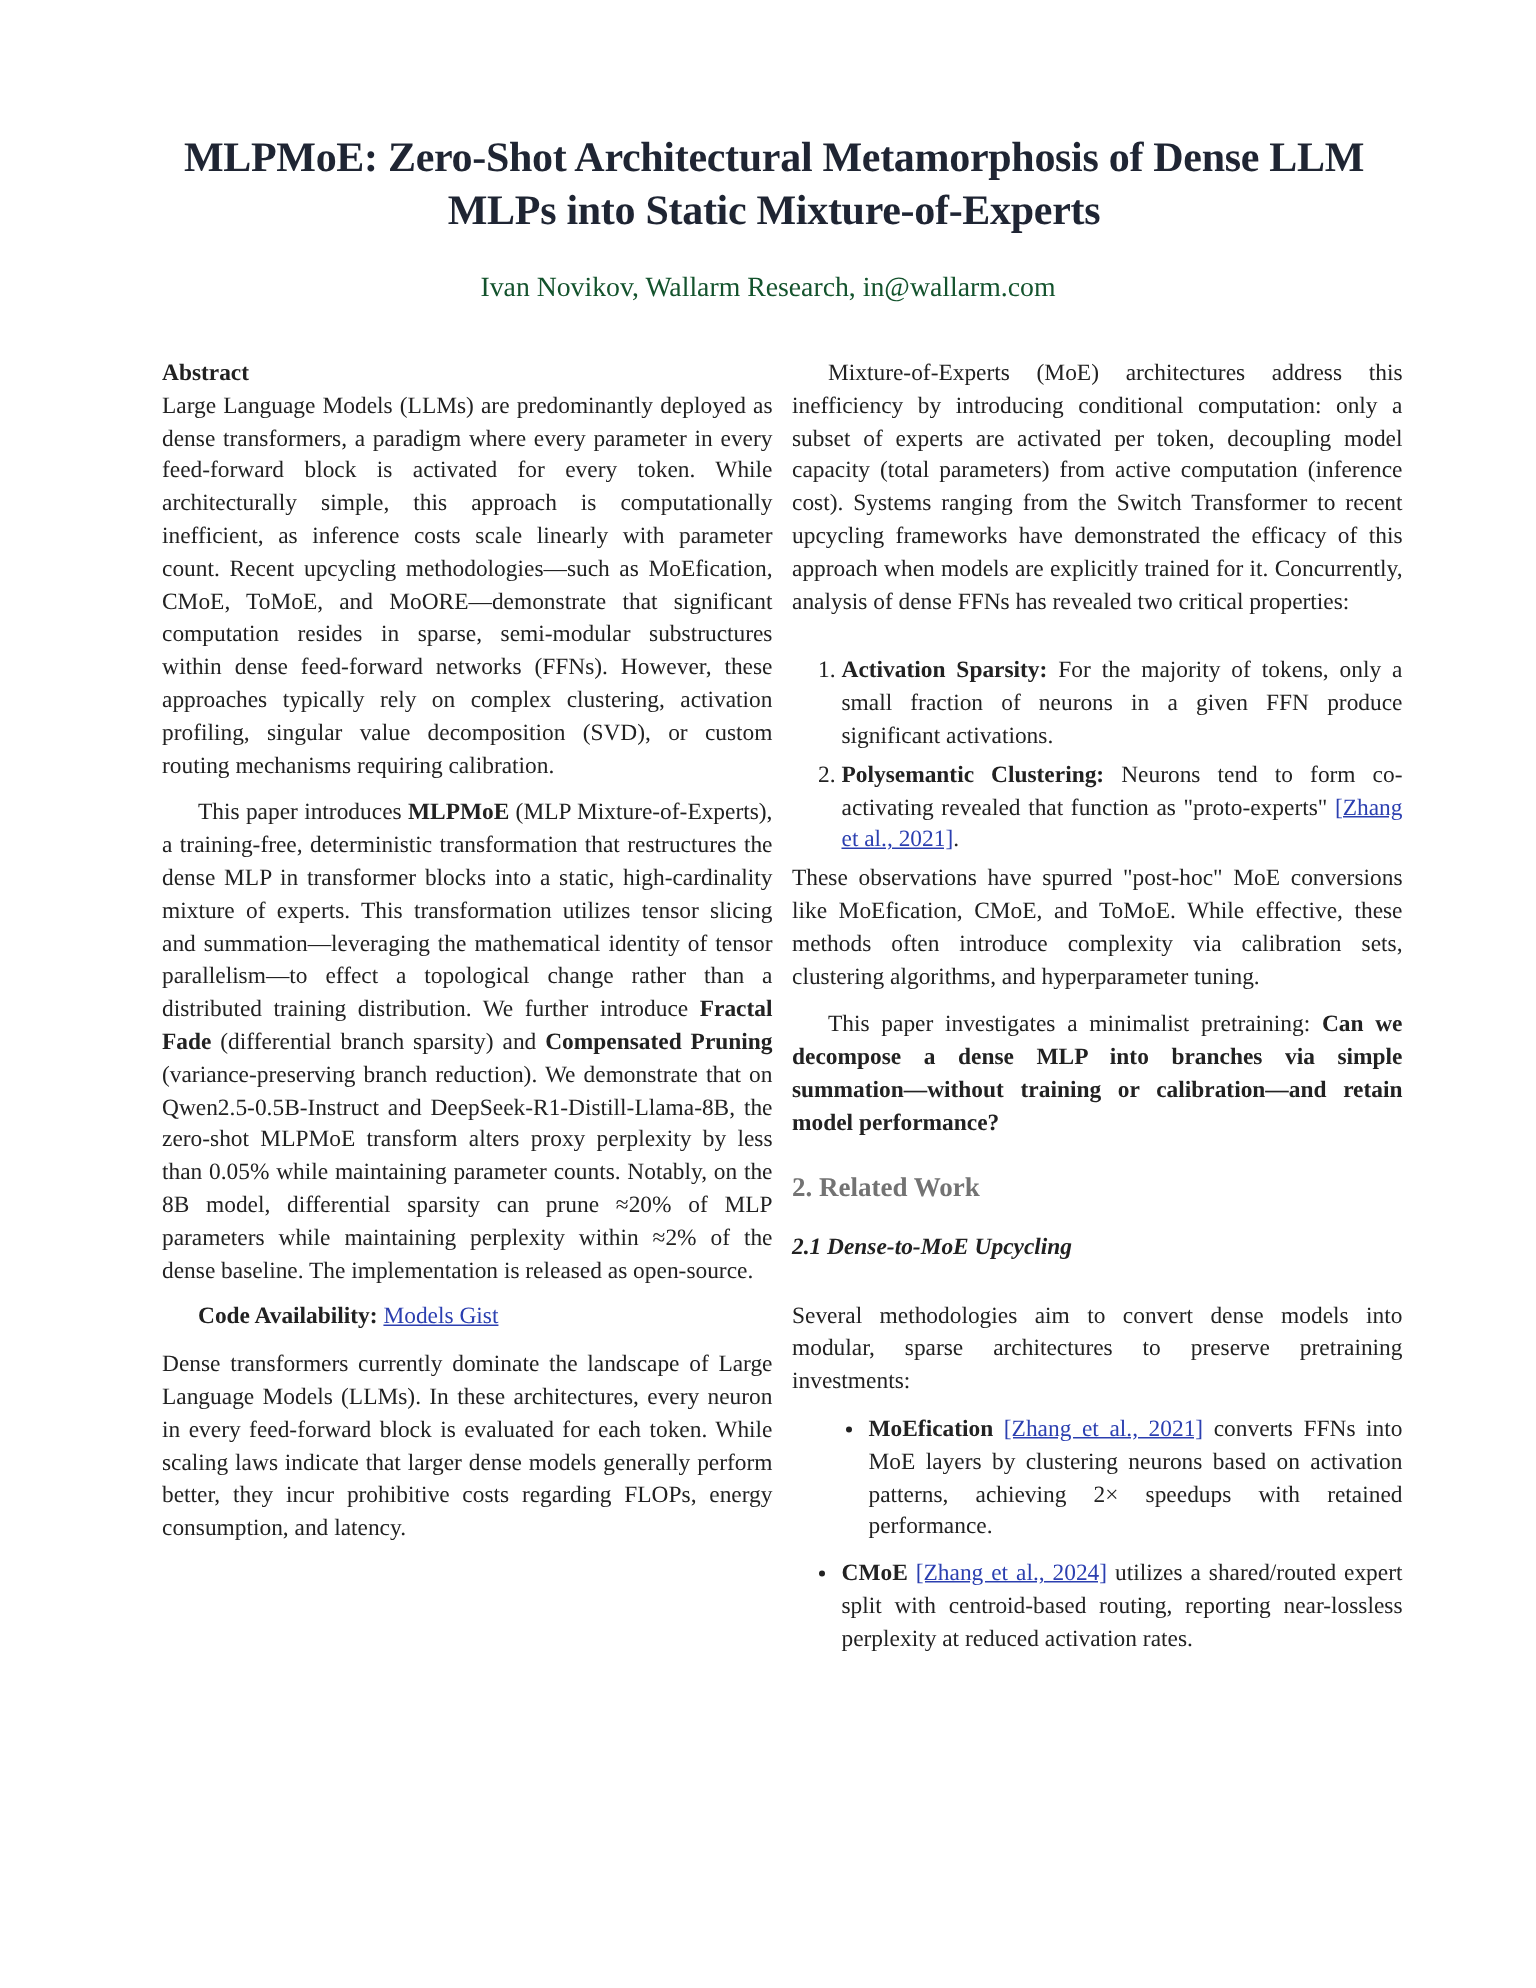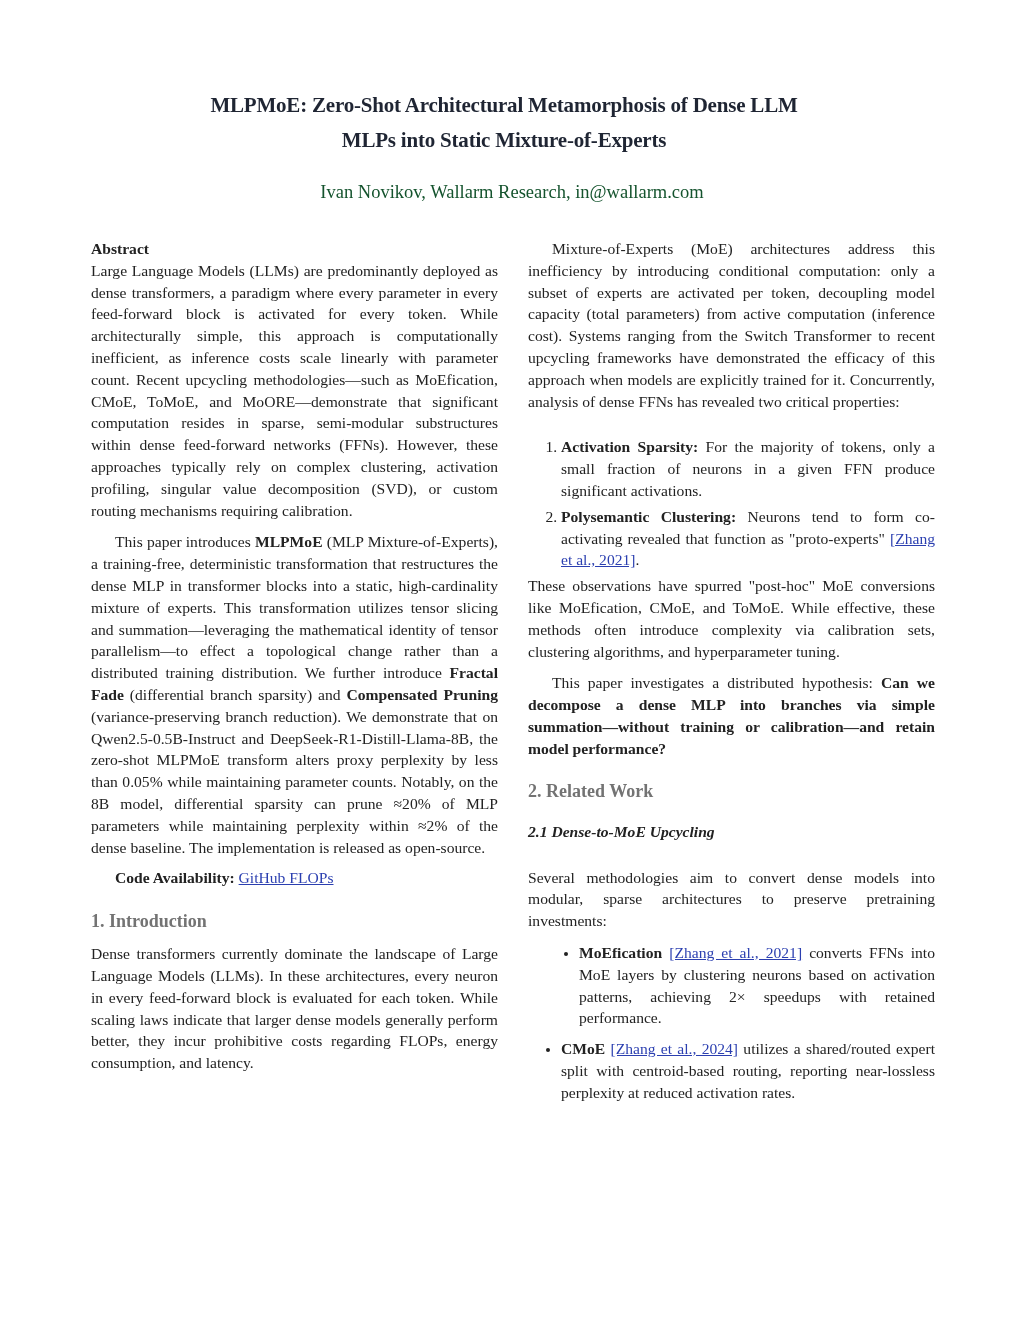--- a/index.html
+++ b/index.html
@@ -2,33 +2,33 @@
 <html><head>
 <meta charset="utf-8">
 <style>
   html, body { margin: 0; padding: 0; background: #ffffff; }
   body {
     width: 1024px; height: 1325px; position: relative; overflow: hidden;
     font-family: "Liberation Serif", "DejaVu Serif", serif;
     color: #222222;
   }
   .title {
-    position: absolute; left: 52px; top: 88px; width: 904px;
-    text-align: center; font-weight: bold; font-size: 21px; line-height: 35px;
+    position: absolute; left: 64px; top: 88px; width: 904px;
+    text-align: center; font-weight: bold; font-size: 28px; line-height: 35px;
     color: #1f2533; letter-spacing: -0.2px; margin: 0;
   }
   .author {
     position: absolute; left: 60px; top: 180px; width: 904px;
     text-align: center; font-size: 18.5px; line-height: 24px; color: #14532d;
   }
   .col {
     position: absolute; top: 238px; width: 407px;
     font-size: 15.6px; line-height: 21.8px; text-align: justify;
   }
-  .col.left { left: 91px; }
+  .col.left { left: 108px; }
   .col.right { left: 528px; }
   p { margin: 0; }
   .indent { text-indent: 24px; }
   .abstract-head { font-weight: bold; }
   .gap10 { margin-top: 10px; }
   .gap8 { margin-top: 24px; }
   b { font-weight: bold; }
   a { color: #1a0dab; text-decoration: underline; color: #2b3fb0; }
   .code-avail { margin-top: 9px; padding-left: 24px; }
   .h2 { font-weight: bold; font-size: 18px; line-height: 24px; margin: 0; color: #737373; }
@@ -44,34 +44,33 @@
   <span>MLPMoE: Zero-Shot Architectural Metamorphosis of Dense LLM</span><br>
   <span>MLPs into Static Mixture-of-Experts</span>
 </h1>
 
 <div class="author">Ivan Novikov, Wallarm Research, in@wallarm.com</div>
 
 <div class="col left">
   <div class="abstract-head">Abstract</div>
   <p>Large Language Models (LLMs) are predominantly deployed as dense transformers, a paradigm where every parameter in every feed-forward block is activated for every token. While architecturally simple, this approach is computationally inefficient, as inference costs scale linearly with parameter count. Recent upcycling methodologies—such as MoEfication, CMoE, ToMoE, and MoORE—demonstrate that significant computation resides in sparse, semi-modular substructures within dense feed-forward networks (FFNs). However, these approaches typically rely on complex clustering, activation profiling, singular value decomposition (SVD), or custom routing mechanisms requiring calibration.</p>
   <p class="indent gap10"><span>This paper introduces </span><b>MLPMoE</b><span> (MLP Mixture-of-Experts), a training-free, deterministic transformation that restructures the dense MLP in transformer blocks into a static, high-cardinality mixture of experts. This transformation utilizes tensor slicing and summation—leveraging the mathematical identity of tensor parallelism—to effect a topological change rather than a distributed training distribution. We further introduce </span><b>Fractal Fade</b><span> (differential branch sparsity) and </span><b>Compensated Pruning</b><span> (variance-preserving branch reduction). We demonstrate that on Qwen2.5-0.5B-Instruct and DeepSeek-R1-Distill-Llama-8B, the zero-shot MLPMoE transform alters proxy perplexity by less than 0.05% while maintaining parameter counts. Notably, on the 8B model, differential sparsity can prune ≈20% of MLP parameters while maintaining perplexity within ≈2% of the dense baseline. The implementation is released as open-source.</span></p>
-  <p class="code-avail"><b>Code Availability:</b> <a href="#">GitHub FLOPs</a></p>
+  <p class="code-avail"><b>Code Availability:</b> <a href="#">Models Gist</a></p>
 
-  <div class="h2" style="margin-top:20px;">1. Introduction</div>
   <p class="gap10">Dense transformers currently dominate the landscape of Large Language Models (LLMs). In these architectures, every neuron in every feed-forward block is evaluated for each token. While scaling laws indicate that larger dense models generally perform better, they incur prohibitive costs regarding FLOPs, energy consumption, and latency.</p>
 </div>
 
 <div class="col right">
   <p class="indent">Mixture-of-Experts (MoE) architectures address this inefficiency by introducing conditional computation: only a subset of experts are activated per token, decoupling model capacity (total parameters) from active computation (inference cost). Systems ranging from the Switch Transformer to recent upcycling frameworks have demonstrated the efficacy of this approach when models are explicitly trained for it. Concurrently, analysis of dense FFNs has revealed two critical properties:</p>
   <ol class="gap8">
     <li><b>Activation Sparsity:</b><span> For the majority of tokens, only a small fraction of neurons in a given FFN produce significant activations.</span></li>
     <li><b>Polysemantic Clustering:</b><span> Neurons tend to form co-activating revealed that function as "proto-experts" </span><a href="#">[Zhang et al., 2021]</a><span>.</span></li>
   </ol>
   <p>These observations have spurred "post-hoc" MoE conversions like MoEfication, CMoE, and ToMoE. While effective, these methods often introduce complexity via calibration sets, clustering algorithms, and hyperparameter tuning.</p>
-  <p class="indent gap10"><span>This paper investigates a distributed hypothesis: </span><b>Can we decompose a dense MLP into branches via simple summation—without training or calibration—and retain model performance?</b></p>
+  <p class="indent gap10"><span>This paper investigates a minimalist pretraining: </span><b>Can we decompose a dense MLP into branches via simple summation—without training or calibration—and retain model performance?</b></p>
 
   <div class="h2" style="margin-top:19px;">2. Related Work</div>
   <div class="h3" style="margin-top:18px;font-family:Liberation Serif, serif;">2.1 Dense-to-MoE Upcycling</div>
   <p class="gap8">Several methodologies aim to convert dense models into modular, sparse architectures to preserve pretraining investments:</p>
   <ul class="gap10">
     <li style="margin-bottom:9px;margin-left:18px;"><b>MoEfication</b> <a href="#">[Zhang et al., 2021]</a><span> converts FFNs into MoE layers by clustering neurons based on activation patterns, achieving 2× speedups with retained performance.</span></li>
     <li><b>CMoE</b> <a href="#">[Zhang et al., 2024]</a><span> utilizes a shared/routed expert split with centroid-based routing, reporting near-lossless perplexity at reduced activation rates.</span></li>
   </ul>
 </div>
 

